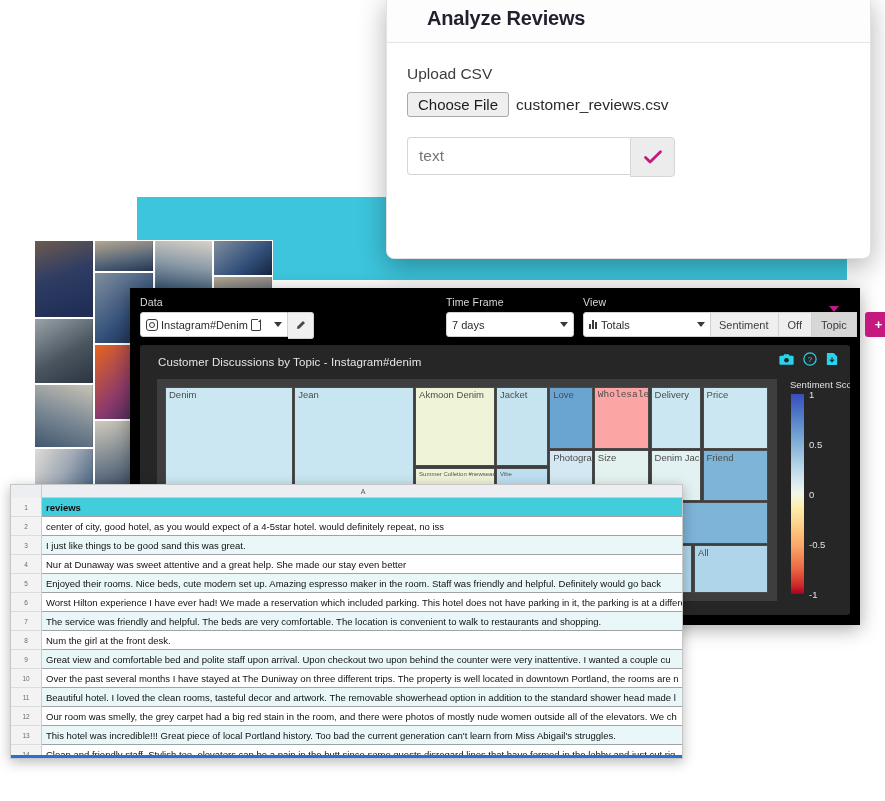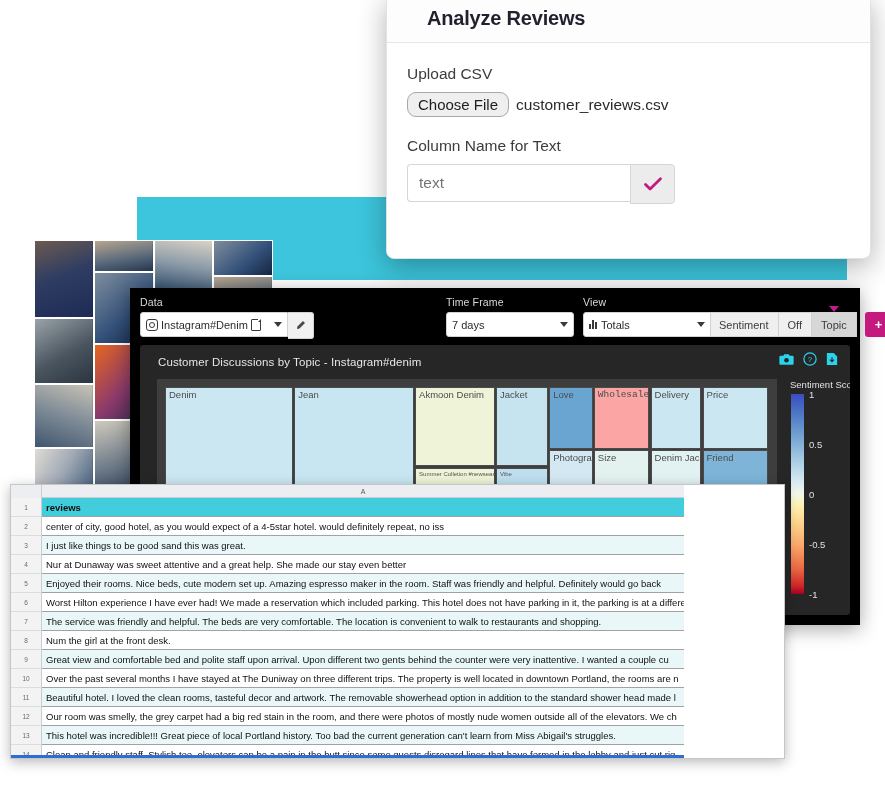--- a/index.html
+++ b/index.html
@@ -144,21 +144,21 @@
     position:absolute;left:1px;top:15px;width:13px;height:200px;
     background:linear-gradient(to bottom,
       #3b4cc0 0%, #4a6fc4 8%, #6f9fd0 20%, #a7cbe3 33%,
       #d9eaf2 44%, #f2f7e8 50%, #fdf0b0 56%, #fdd28a 65%,
       #f9a668 76%, #ea6a45 87%, #cf2626 96%, #a50026 100%);
   }
   .leg-tick{position:absolute;left:19px;font-size:9.5px;color:#e2e2e2;transform:translateY(-50%);}
 
   
   #sheet{
-    left:10px;top:484px;width:775px;height:275px;
+    left:10px;top:484px;width:673px;height:275px;
     background:#ffffff;border:1px solid #c6c6c6;box-sizing:border-box;
     box-shadow:0 3px 12px rgba(0,0,0,.28);
     overflow:hidden;
   }
   #sheet-colhdr{
     position:absolute;left:0;top:0;width:673px;height:13px;
     background:#eceef2;border-bottom:1px solid #c9cdd3;box-sizing:border-box;
   }
   #sheet-corner{
     position:absolute;left:0;top:0;width:31px;height:13px;
@@ -203,21 +203,21 @@
   #modal-title{
     position:absolute;left:18px;top:12px;font-size:20px;font-weight:bold;
     color:#231f2e;letter-spacing:-.2px;margin-left:22px;
   }
   #modal-body{position:absolute;left:0;top:48px;width:100%;padding:22px 20px;box-sizing:border-box;}
   .field-label{font-size:15.5px;color:#3c3c3c;margin-bottom:9px;}
   .file-row{display:flex;align-items:center;margin-bottom:20px;}
   #choose-file-btn{
     font-family:"Liberation Sans", sans-serif;
     font-size:15px;color:#1d1d1d;background:#efefef;
-    border:1px solid #a8a8a8;border-radius:9px;
+    border:1px solid #a8a8a8;border-radius:3px;
     padding:3px 10px;cursor:pointer;
   }
   #file-name{font-size:15.5px;color:#2a2a2a;margin-left:7px;}
   .input-row{display:flex;align-items:stretch;width:228px;}
   #column-input{
     flex:1 1 auto;height:38px;border:1px solid #d6d6d6;border-right:none;
     border-radius:4px 0 0 4px;padding:0 11px;box-sizing:border-box;
     font-size:15.5px;color:#6d6d6d;background:#fff;outline:none;
     font-family:"Liberation Sans", sans-serif;
   }
@@ -447,21 +447,21 @@
       <div class="srow">
         <div class="srow-num">7</div>
         <div class="srow-cell alt">The service was friendly and helpful. The beds are very comfortable. The location is convenient to walk to restaurants and shopping.</div>
       </div>
       <div class="srow">
         <div class="srow-num">8</div>
         <div class="srow-cell">Num the girl at the front desk.</div>
       </div>
       <div class="srow">
         <div class="srow-num">9</div>
-        <div class="srow-cell alt">Great view and comfortable bed and polite staff upon arrival. Upon different two gents behind the counter were very inattentive. I wanted a couple cu</div>
+        <div class="srow-cell alt">Great view and comfortable bed and polite staff upon arrival. Upon checkout two upon behind the counter were very inattentive. I wanted a couple cu</div>
       </div>
       <div class="srow">
         <div class="srow-num">10</div>
         <div class="srow-cell">Over the past several months I have stayed at The Duniway on three different trips. The property is well located in downtown Portland, the rooms are n</div>
       </div>
       <div class="srow">
         <div class="srow-num">11</div>
         <div class="srow-cell alt">Beautiful hotel. I loved the clean rooms, tasteful decor and artwork. The removable showerhead option in addition to the standard shower head made l</div>
       </div>
       <div class="srow">
@@ -483,21 +483,20 @@
 <div class="abs" id="modal">
   <div id="modal-header">
     <div id="modal-title">Analyze Reviews</div>
   </div>
   <div id="modal-body">
     <div class="field-label">Upload CSV</div>
     <div class="file-row">
       <button id="choose-file-btn">Choose File</button>
       <span id="file-name">customer_reviews.csv</span>
     </div>
-    <div class="field-label">Column Name for Text</div>
     <div class="input-row">
       <input id="column-input" type="text" placeholder="text" style="">
       <div id="confirm-btn">
         <svg width="20" height="16" viewBox="0 0 20 16">
           <path d="M2.5 8.4l4.6 4.6L17.5 2.8" stroke="#c4197f" stroke-width="2.8" fill="none" stroke-linecap="round" stroke-linejoin="round"></path>
         </svg>
       </div>
     </div>
   </div>
 </div>

